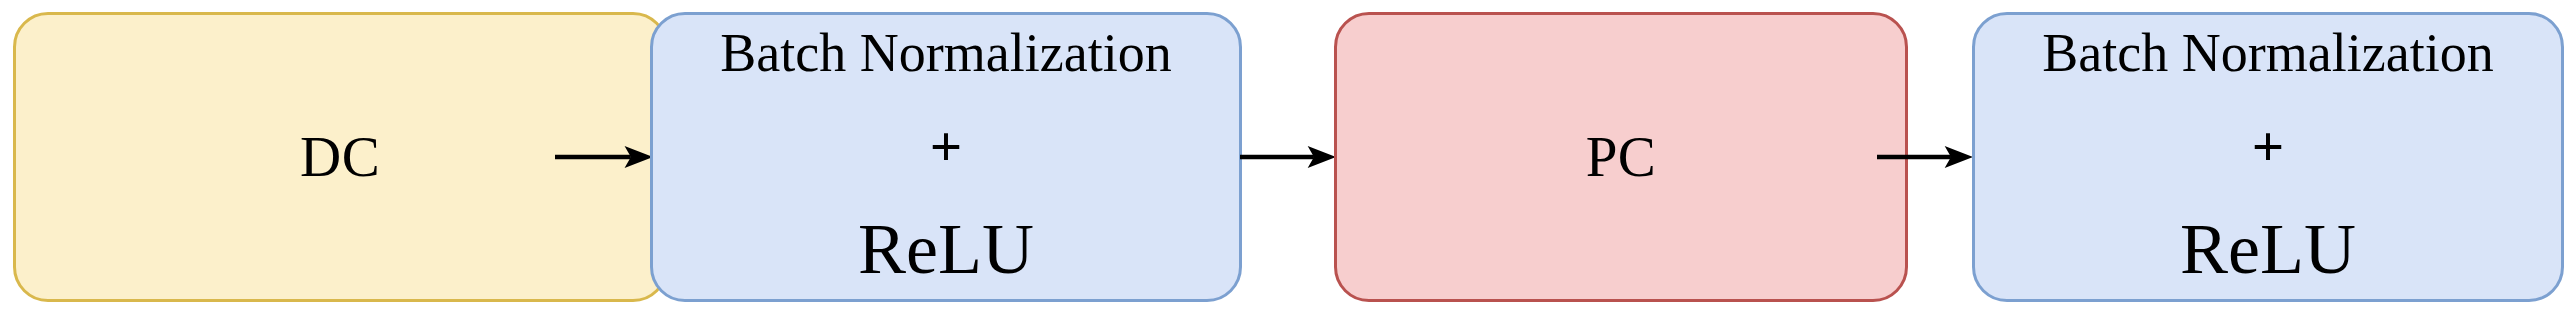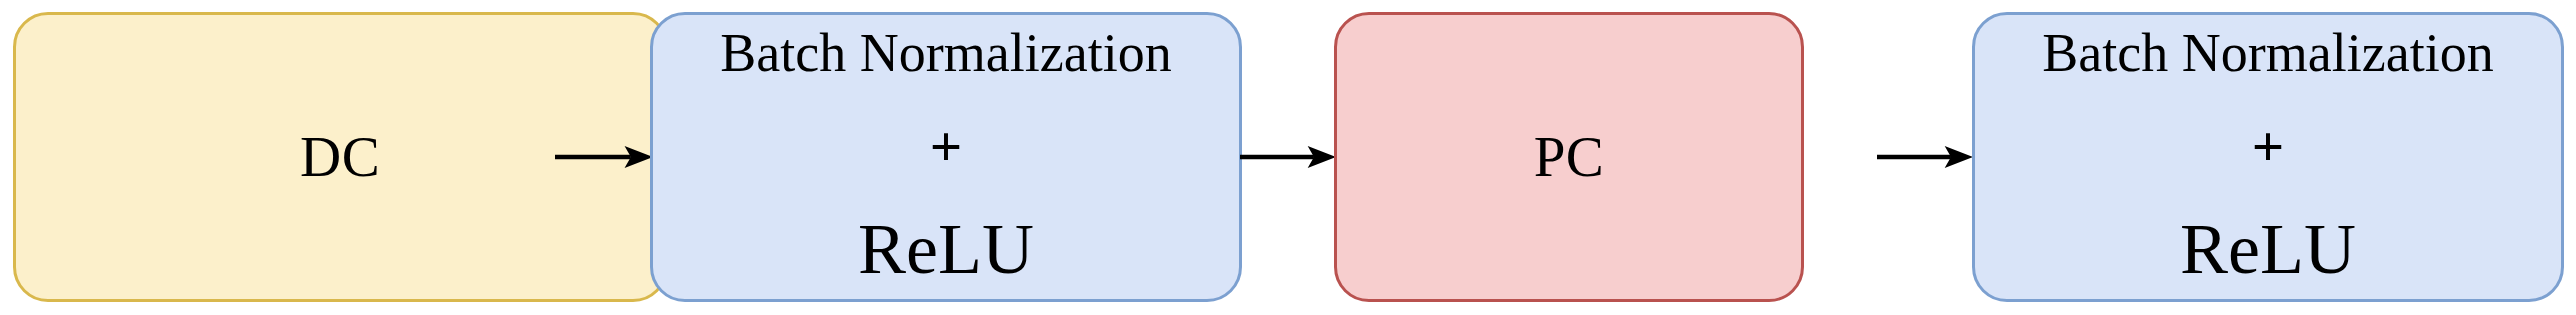--- a/index.html
+++ b/index.html
@@ -36,21 +36,21 @@
     left: 12.6px;  top: 11.8px;  width: 655px;  height: 290px;
     background: #FCF0CB;
     border-color: #D9B84C;
   }
   #node-bn-1 {
     left: 650px; top: 11.8px;  width: 592px;  height: 290px;
     background: #D9E4F8;
     border-color: #7CA0D0;
   }
   #node-pc {
-    left: 1334px; top: 11.8px; width: 470px;  height: 290px;
+    left: 1334px; top: 11.8px; width: 574px;  height: 290px;
     background: #F7CECE;
     border-color: #B9524F;
   }
   #node-bn-2 {
     left: 1972px; top: 11.8px; width: 592px;  height: 290px;
     background: #D9E4F8;
     border-color: #7CA0D0;
   }
 
   

